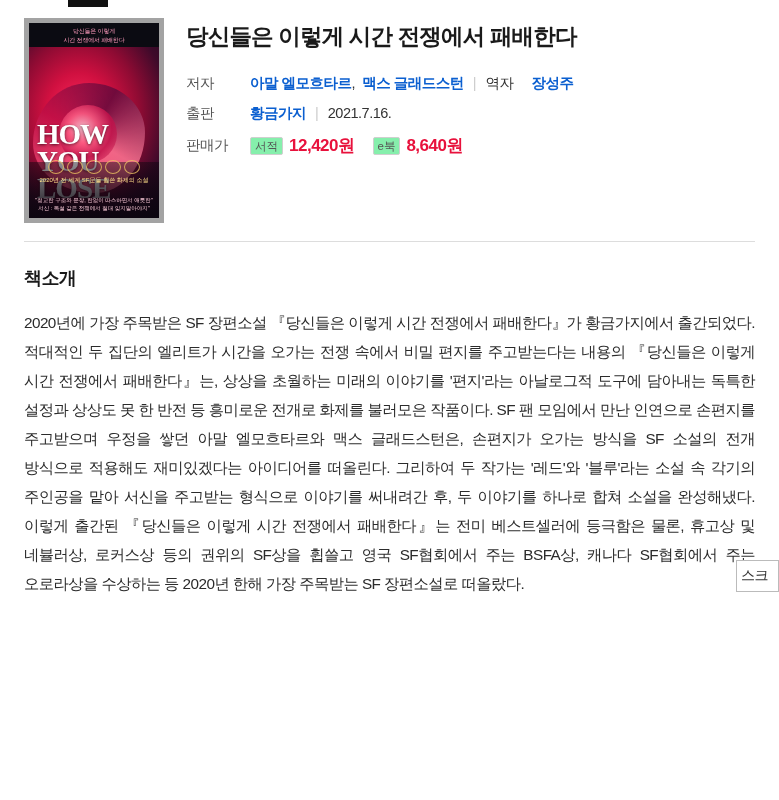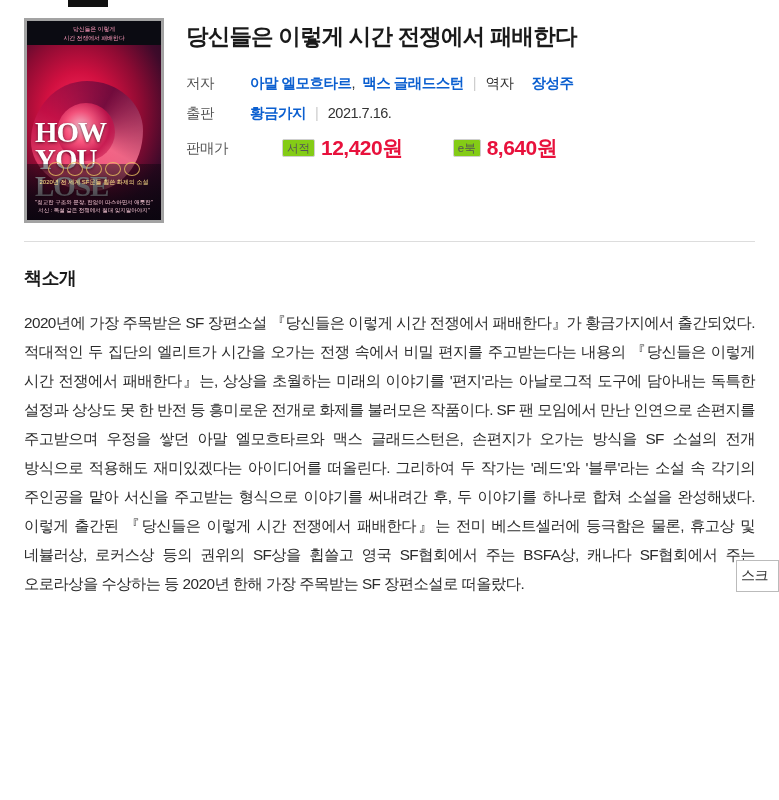--- a/index.html
+++ b/index.html
@@ -43,21 +43,21 @@
     flex: 0 0 140px;
     margin-top: 4px;
   }
 
   .cover {
     width: 140px;
     height: 205px;
     position: relative;
     overflow: hidden;
     background: #0d0d14;
-    border: 3px solid #a3a3a3;
+    border: 5px solid #a3a3a3;
     box-sizing: border-box;
   }
   .cover-top-band {
     position: absolute;
     top: 0; left: 0; right: 0;
     height: 28px;
     background: #0b0b12;
   }
   .cover-top-text {
     position: absolute;
@@ -205,27 +205,26 @@
   .price-tag {
     display: inline-block;
     border: 1px solid #cfcfcf;
     color: #555555;
     font-size: 11.5px;
     line-height: 14px;
     padding: 1px 4px;
     border-radius: 2px;
     margin-right: 6px;
     vertical-align: middle;
-    background: #84cc16;
-    margin-left: 32px;
+    background: #86efac;
   }
   .price-val {
     color: #e8113c;
     font-weight: bold;
-    font-size: 21px;
+    font-size: 17px;
     letter-spacing: -0.5px;
     vertical-align: middle;
   }
   .price-gap { display: inline-block; width: 18px; }
 
   
   .divider {
     border: 0;
     border-top: 1px solid #dddddd;
     margin: 18px 24px 0 24px;

